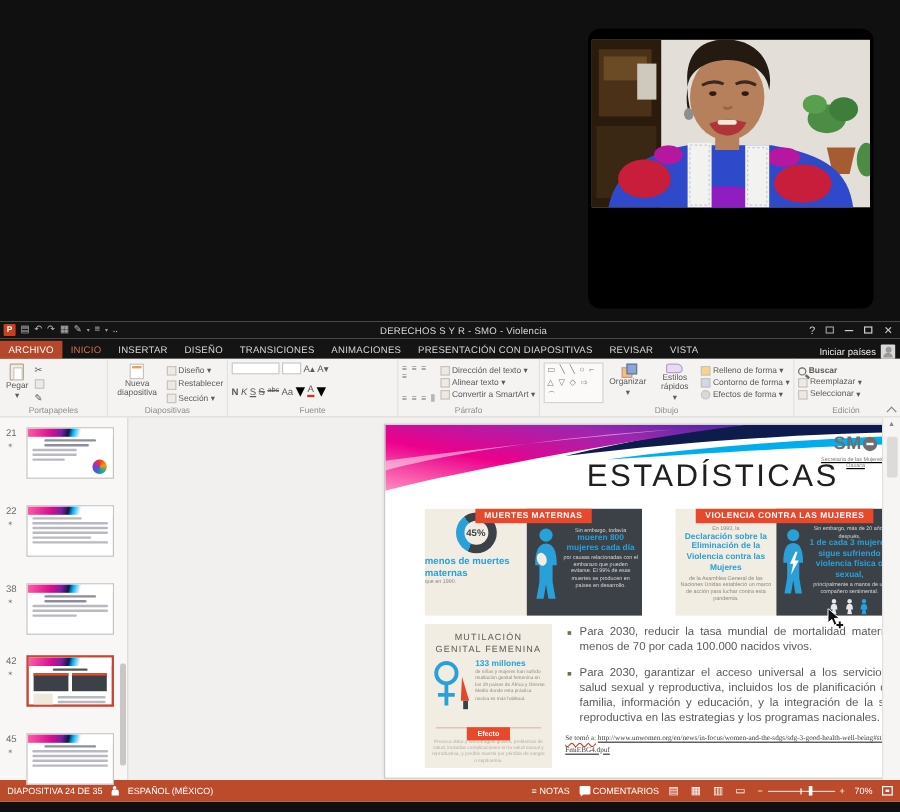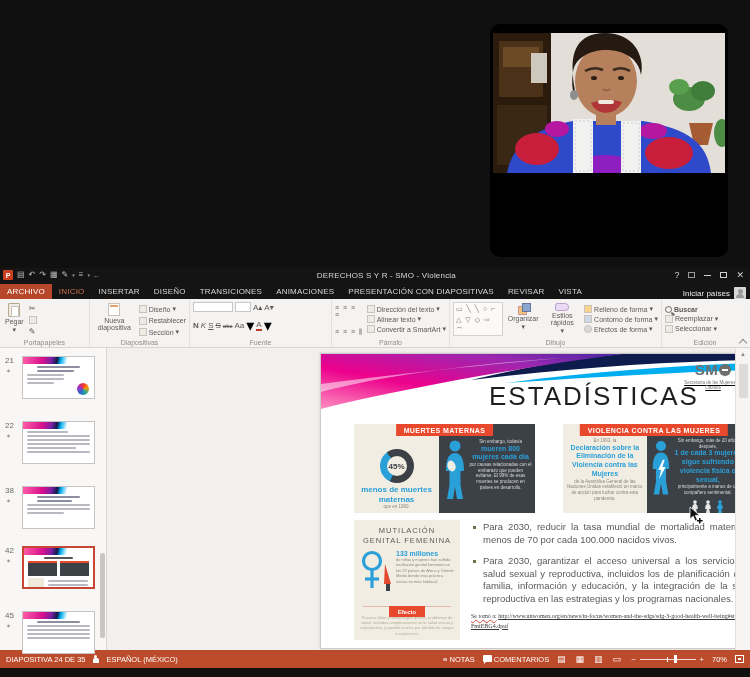--- a/index.html
+++ b/index.html
@@ -106,21 +106,21 @@
   .logo-mark { font-size:15px; font-weight:bold; color:#6E6E6E; letter-spacing:.5px; display:inline-flex; align-items:center; gap:1px; }
   .logo-gear { display:inline-block; width:12px; height:12px; border-radius:50%; background:#6E6E6E; position:relative; }
   .logo-gear::before { content:""; position:absolute; left:3px; top:5px; width:6px; height:2px; background:#fff; }
   .logo-cap { font-size:4.5px; color:#7a7a7a; line-height:1.2; margin-top:1px; }
 
   .infocard { position:absolute; height:89px; display:flex; }
   .banner { position:absolute; top:0; left:50%; transform:translateX(-50%); height:12px; z-index:2;
             background:#E8492C; color:#fff; font-size:7px; font-weight:bold; letter-spacing:.4px;
             display:flex; align-items:center; justify-content:center; white-space:nowrap; padding:0 8px; }
   .half-cream { background:#F2EDE2; } .half-dark { background:#3C4147; }
-  .c1-left { flex:0 0 47%; padding-top:25px; text-align:center; }
+  .c1-left { flex:0 0 47%; padding-top:3px; text-align:left; }
   .c1-right { flex:1; display:flex; padding:15px 3px 3px 4px; gap:2px; }
   .donut { width:34px; height:34px; border-radius:50%; margin:0 auto;
            background:conic-gradient(from 205deg,#2AA0D8 0deg 118deg,#3C4147 118deg 360deg);
            position:relative; }
   .donut-hole { position:absolute; left:7px; top:7px; width:20px; height:20px; border-radius:50%;
                 background:#F2EDE2; display:flex; align-items:center; justify-content:center;
                 font-size:8px; font-weight:bold; color:#3C4147; }
   .blue-b { color:#2AA0D8; font-weight:bold; }
   .tinyg { color:#8F887A; }
   .tinyw { color:#D8D8D8; }

